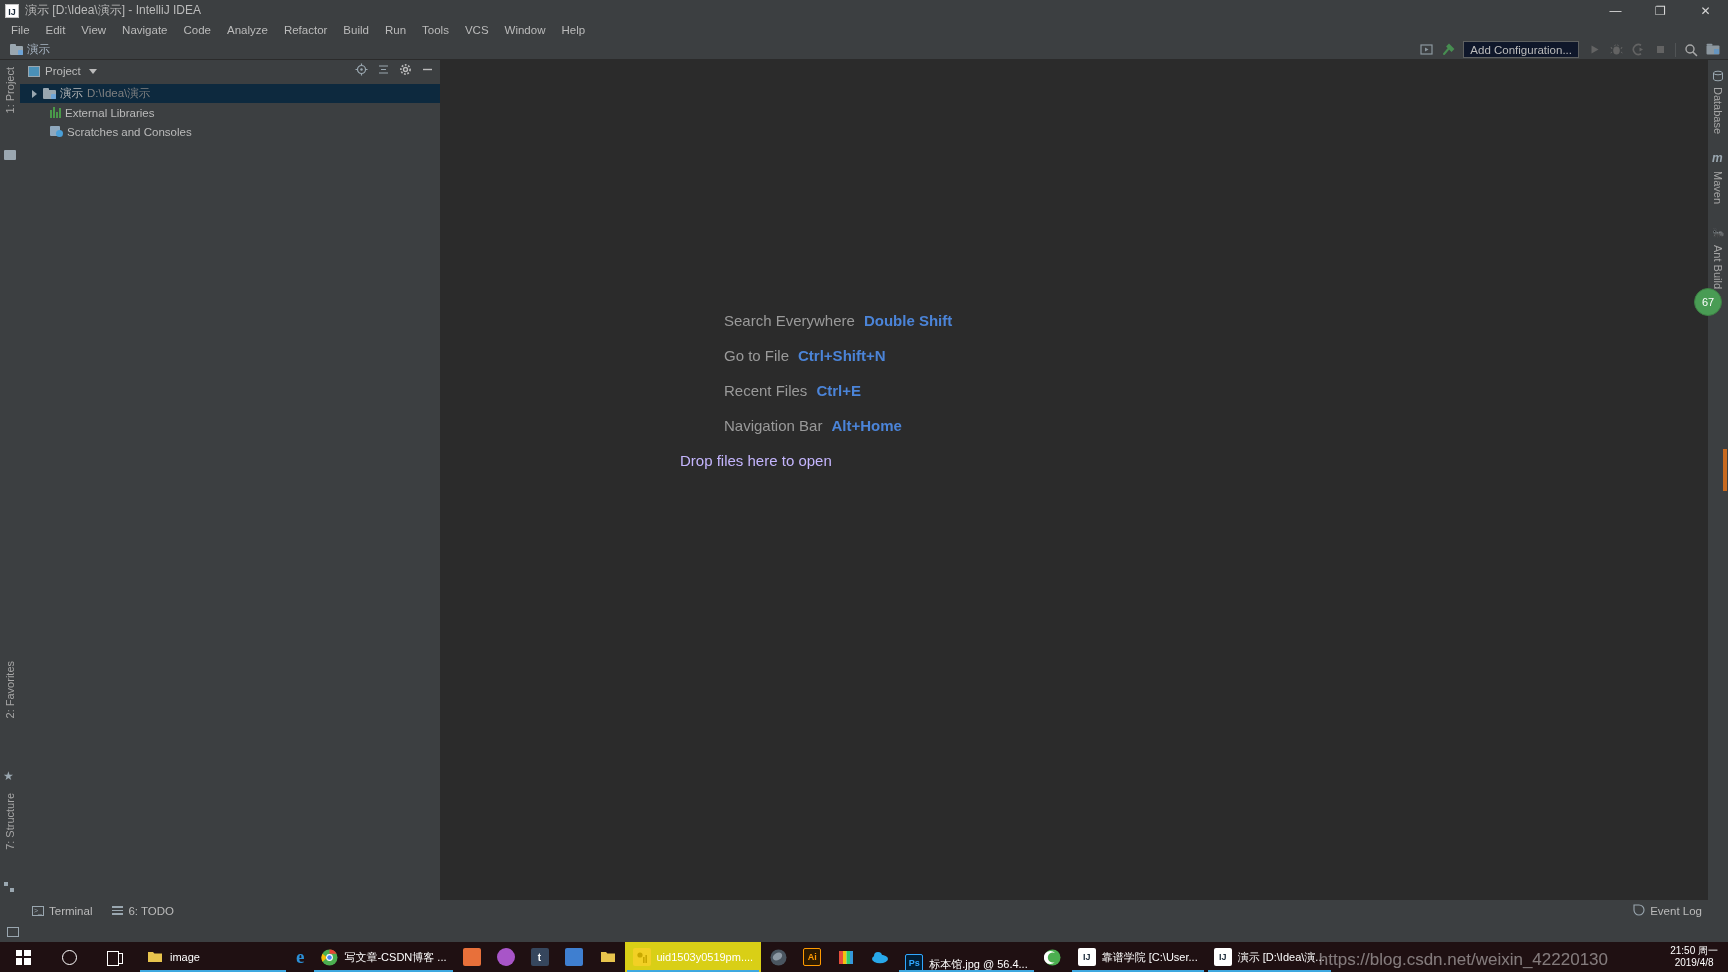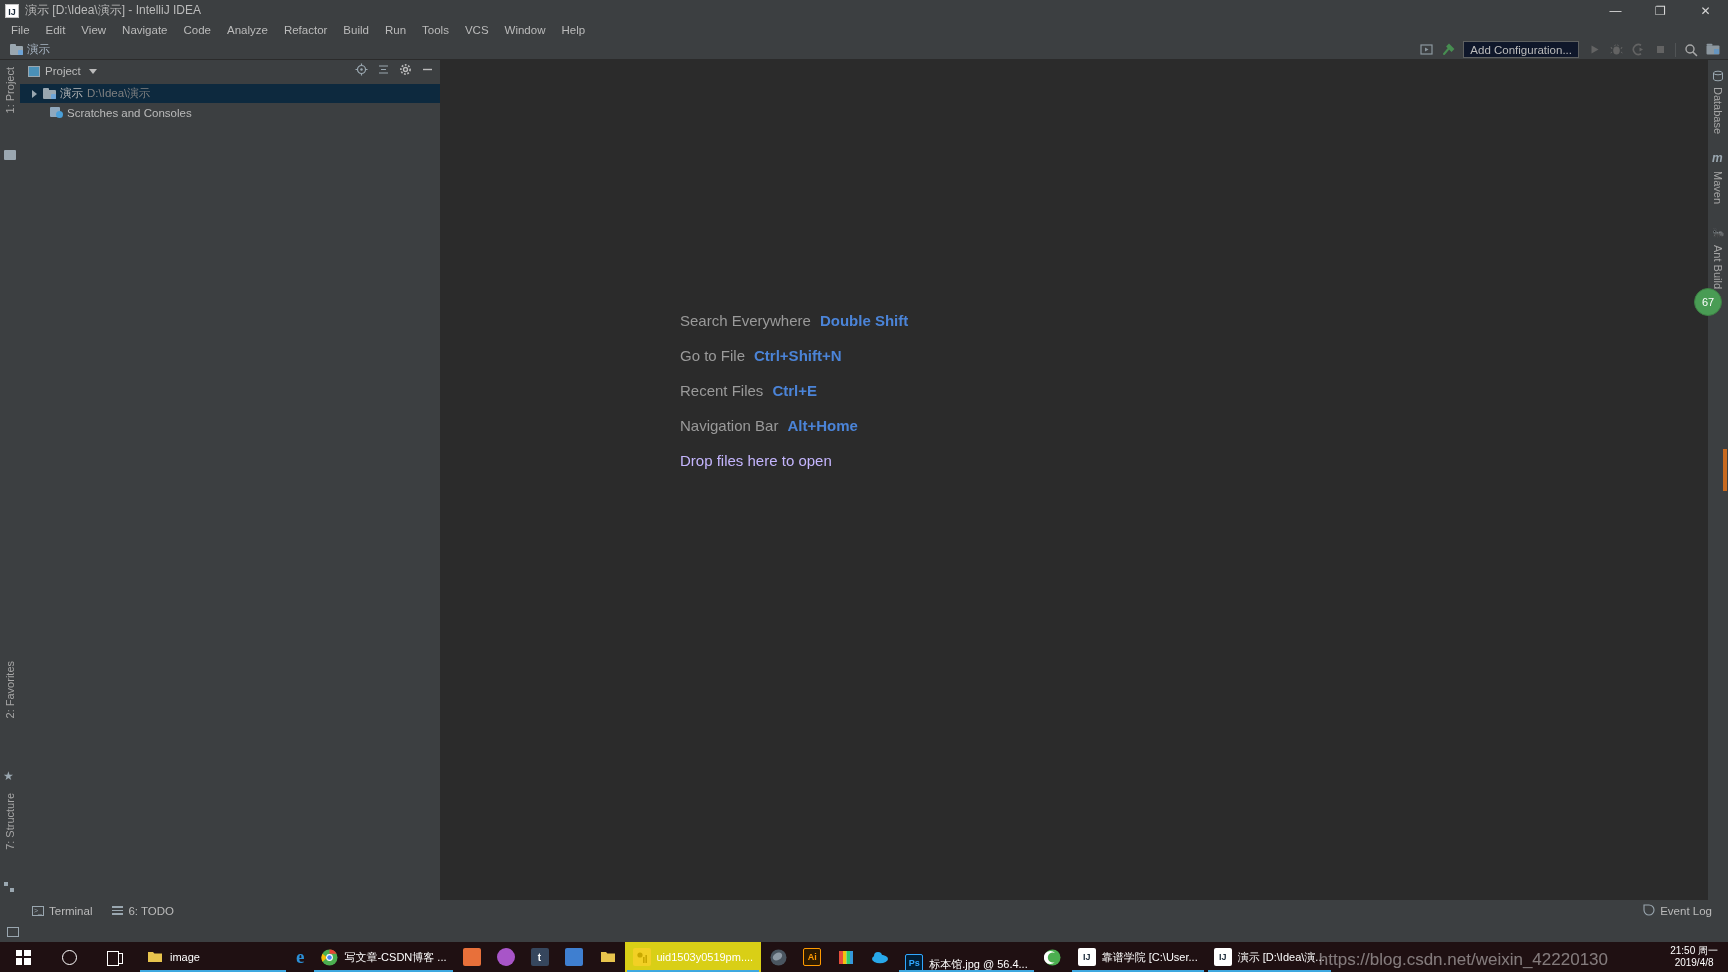--- a/index.html
+++ b/index.html
@@ -177,21 +177,21 @@
     background: #2b2b2b;
   }
   .hints {
     position: absolute; left: 238px; top: 252px;
     display: flex; flex-direction: column; gap: 18px;
   }
   .hint-row {
     display: flex; align-items: baseline; gap: 9px;
     font-size: 15px; white-space: nowrap;
   }
-  .hint-label { color: #9a9a9a; }
+  .hint-label { color: #9a9a9a; margin-left: 44px; }
   .hint-key { color: #4b84d8; font-weight: bold; }
   .hint-plain { color: #c4b5fd; font-size: 15px; }
 
   .scroll-mark {
     position: absolute; right: -19px; top: 389px;
     width: 4px; height: 42px; background: #c96a1f;
   }
 
   .badge67 {
     position: absolute; right: -14px; top: 228px;
@@ -206,21 +206,21 @@
     position: absolute; top: 900px; left: 0; width: 1728px; height: 21px;
     background: #3c3f41;
     display: flex; align-items: center;
   }
   .sb-item {
     display: flex; align-items: center; gap: 5px;
     font-size: 11.5px; color: #bbbbbb; padding: 0 10px;
     white-space: nowrap;
   }
   .statusbar-right {
-    position: absolute; right: 6px; top: 0; height: 21px;
+    position: absolute; right: 16px; top: 0; height: 21px;
     display: flex; align-items: center;
   }
   .term-ico {
     width: 12px; height: 10px; border: 1px solid #9aa7b0; background: #3c3f41;
     color: #9aa7b0; font-size: 7px; line-height: 8px; text-align: left; padding-left:1px;
     flex: 0 0 auto;
   }
   .todo-ico { display:flex; flex-direction: column; gap: 2px; flex:0 0 auto; }
   .todo-ico span { width: 11px; height: 1.5px; background: #9aa7b0; }
 
@@ -446,20 +446,30 @@
       <div class="tree-row sel">
         <span class="arrow-r"></span>
         <span class="folder-ico">
             <i></i>
           </span>
         <span>演示</span>
         <span class="path-dim">D:\Idea\演示</span>
       </div>
       <div class="tree-row">
         <span class="indent"></span>
+        <span class="lib-ico">
+          <span style="height:8px"></span>
+            <span style="height:11px"></span>
+            <span style="height:6px"></span>
+            <span style="height:10px"></span>
+        </span>
+        <span>External Libraries</span>
+      </div>
+      <div class="tree-row">
+        <span class="indent"></span>
         <span class="scratch-ico"></span>
         <span>Scratches and Consoles</span>
       </div>
     </div>
   </div>
 
   <div class="editor">
     <div class="hints">
       <div class="hint-row">
         <span class="hint-label">Search Everywhere</span>

